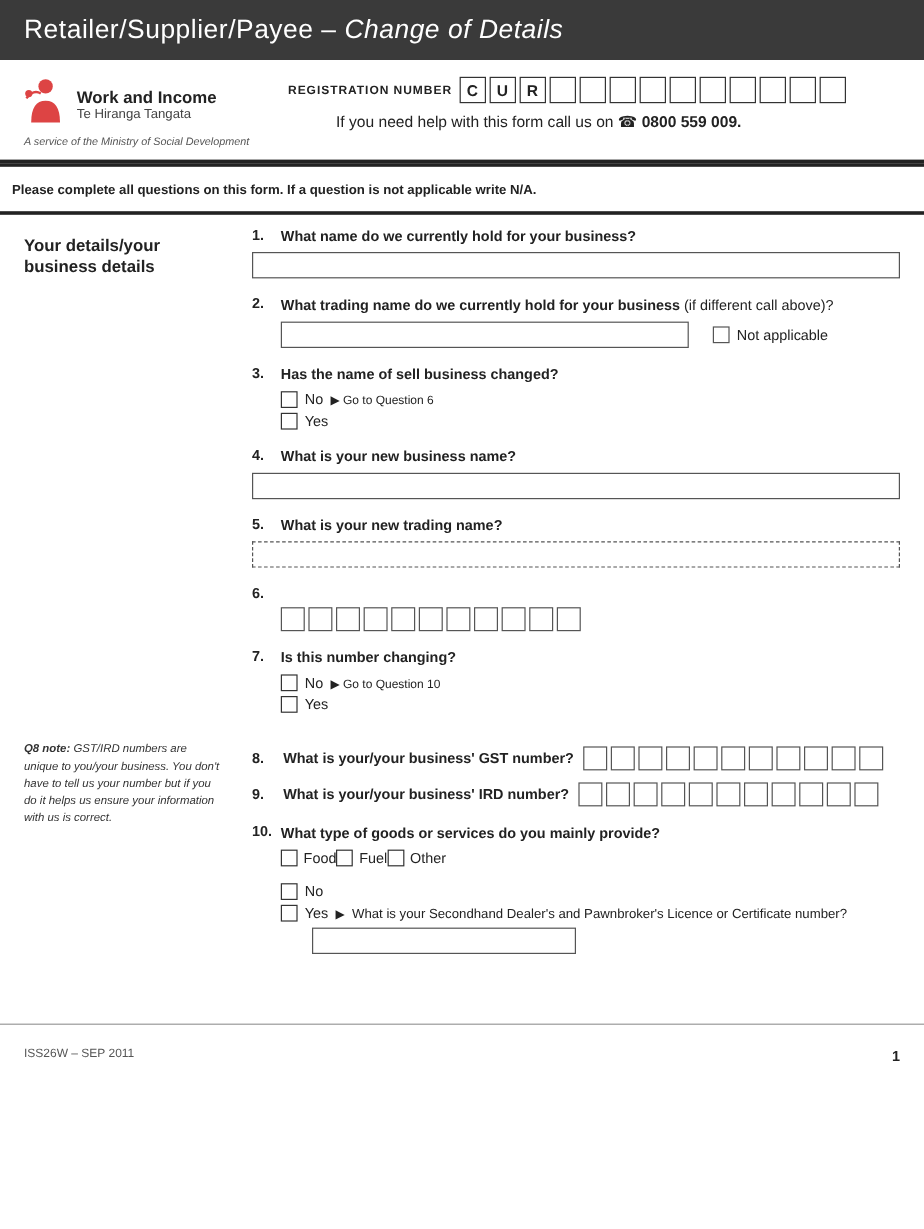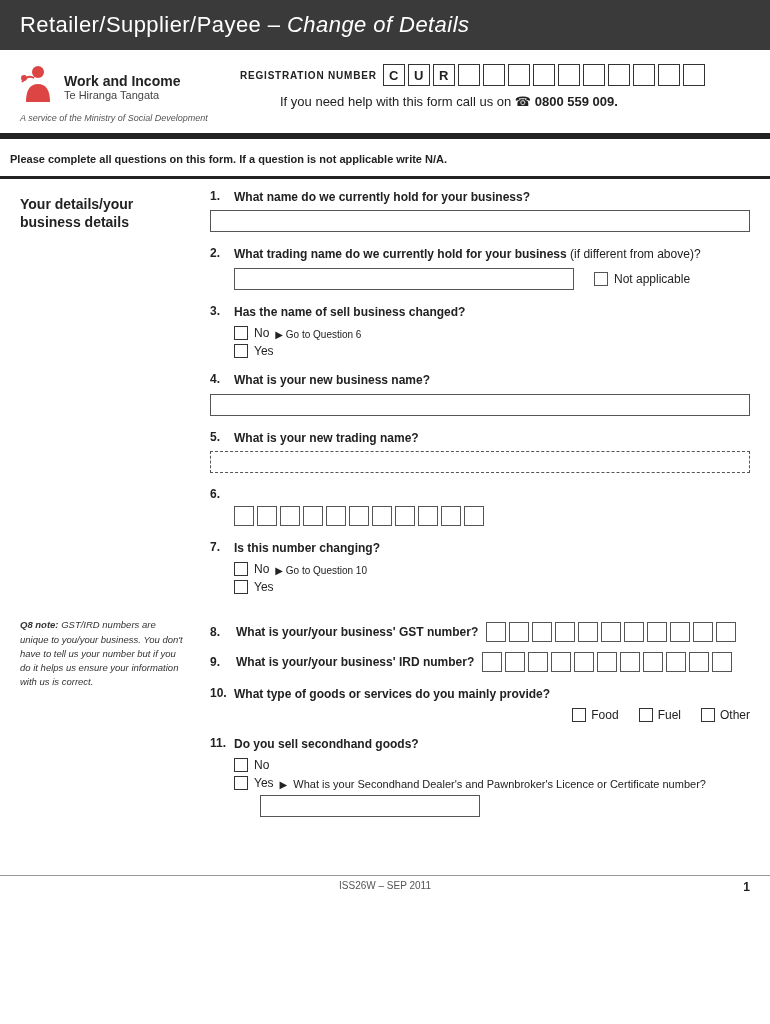--- a/index.html
+++ b/index.html
@@ -251,24 +251,22 @@
     }
     .q-num-inline {
       font-weight: bold;
       font-size: 12px;
       min-width: 18px;
     }
 
     
     .q10-options {
       display: flex;
-      gap: 20px;
       margin-left: 24px;
       margin-top: 4px;
-      justify-content: flex-end;
     }
     .q10-option {
       display: flex;
       align-items: center;
       gap: 5px;
       font-size: 12px;
     }
 
     
     .notes-section {
@@ -294,23 +292,23 @@
     }
     .footer-page {
       position: absolute;
       right: 20px;
       font-size: 11px;
       font-weight: bold;
     }
     .footer-row {
       position: relative;
       border-top: 1.5px solid #999;
-      padding: 4px 20px;
-      display: flex;
-      justify-content: center;
+      padding: 19px 20px;
+      display: flex;
+      justify-content: flex-start;
       margin-top: auto;
     }
 
     .instr-block {
       padding: 8px 0 8px 10px;
       font-size: 11px;
       line-height: 1.5;
       border-top: 3px solid #222;
       margin-bottom: 0;
     }
@@ -385,21 +383,21 @@
         <span class="q-number">1.</span>
         <span class="q-label">What name do we currently hold for your business?</span>
       </div>
       <input type="text" class="text-input-full" style="margin-left: 0px; width: 100%;">
     </div>
 
     <div class="question-block">
       <div class="question-header">
         <span class="q-number">2.</span>
         <span class="q-label">
-          <span>What trading name do we currently hold for your business</span><span class="normal"> (if different from above)?</span>
+          <span>What trading name do we currently hold for your business</span><span class="normal"> (if different call above)?</span>
         </span>
       </div>
       <div class="q2-input-row">
         <input type="text" class="text-input-partial" style="">
         <div class="not-applicable-row">
           <div class="na-box"></div>
           <span class="na-label">Not applicable</span>
         </div>
       </div>
     </div>
@@ -537,24 +535,20 @@
           <span>Fuel</span>
         </div>
         <div class="q10-option">
           <div class="checkbox-box"></div>
           <span>Other</span>
         </div>
       </div>
     </div>
 
     <div class="question-block">
-      <div class="question-header">
-        <span class="q-number">11.</span>
-        <span class="q-label">Do you sell secondhand goods?</span>
-      </div>
       <div class="checkbox-option">
         <div class="checkbox-box"></div>
         <span>No</span>
       </div>
       <div class="checkbox-option">
         <div class="checkbox-box"></div>
         <span>Yes</span>
         <span class="arrow-right">▶</span>
         <span style="font-size:11px;font-weight:normal;">What is your Secondhand Dealer's and Pawnbroker's Licence or Certificate number?</span>
       </div>

